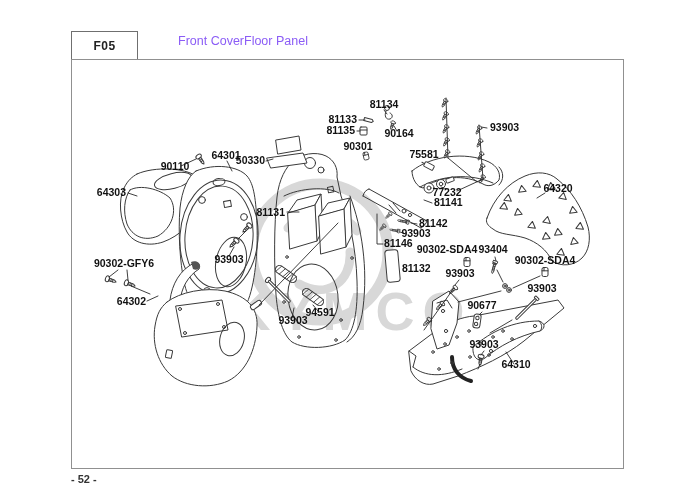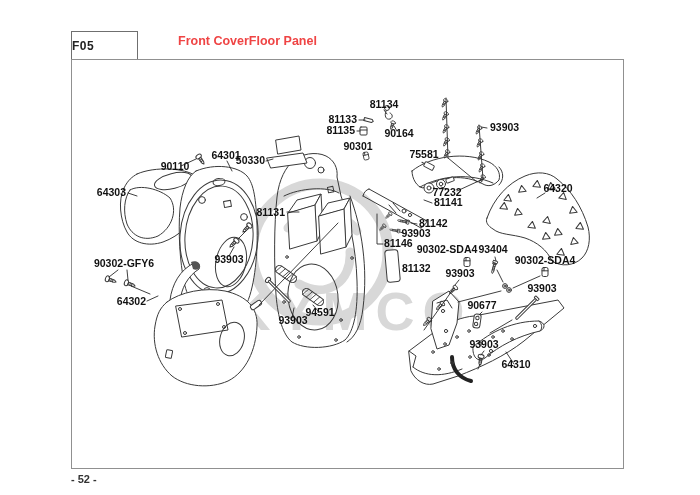--- a/index.html
+++ b/index.html
@@ -1,21 +1,21 @@
 <!DOCTYPE html>
 <html><head>
 <meta charset="utf-8">
 <style>
   html,body{margin:0;padding:0;background:#ffffff;}
   #page{position:relative;width:700px;height:495px;background:#ffffff;
         font-family:"Liberation Sans",sans-serif;overflow:hidden;}
   #code-box{position:absolute;left:71px;top:31px;width:65px;height:28px;
-        border:1.5px solid #6f6f6f;display:flex;align-items:center;justify-content:flex-start;
+        border:1.5px solid #6f6f6f;display:flex;align-items:center;justify-content:center;
         font-size:12px;font-weight:bold;color:#222;letter-spacing:.5px;background:#fff;}
-  #page-title{position:absolute;left:178px;top:34px;font-size:12.5px;font-weight:bold;color:#ef4444;}
+  #page-title{position:absolute;left:178px;top:34px;font-size:12.5px;font-weight:normal;color:#8b5cf6;}
   #main-box{position:absolute;left:71px;top:59px;width:553px;height:410px;
         border:1.4px solid #909090;background:#fff;box-sizing:border-box;}
   #diagram-svg{position:absolute;left:71px;top:59px;}
   #page-footer{position:absolute;left:71px;top:473px;width:553px;text-align:left;
         font-size:11px;font-weight:bold;color:#333;}
   .ln{stroke:#3a3a3a;stroke-width:1;fill:none;stroke-linecap:round;stroke-linejoin:round;}
   .fw{fill:#ffffff;}
   .ldr{stroke:#2a2a2a;stroke-width:0.9;fill:none;stroke-linecap:round;}
   .plabel{font:bold 10.5px "Liberation Sans",sans-serif;fill:#111;}
   .wm-text{font:bold 54px "Liberation Sans",sans-serif;fill:#d8d8d8;}

